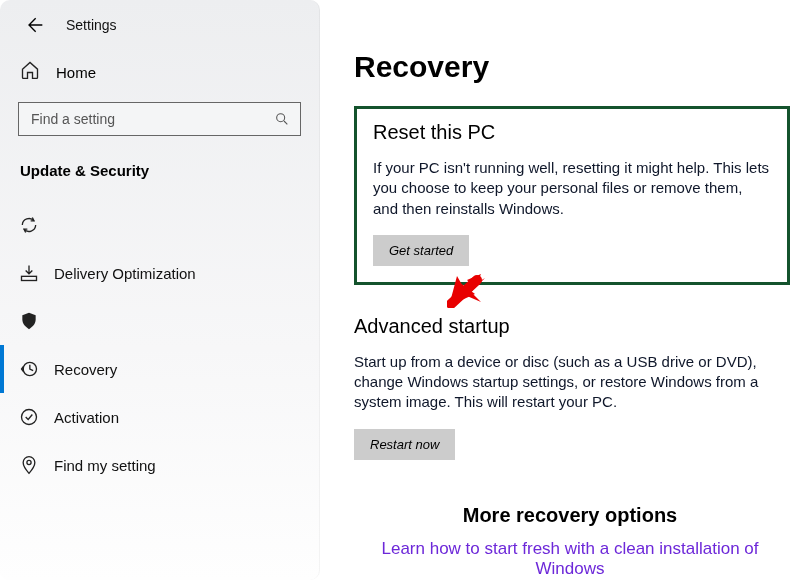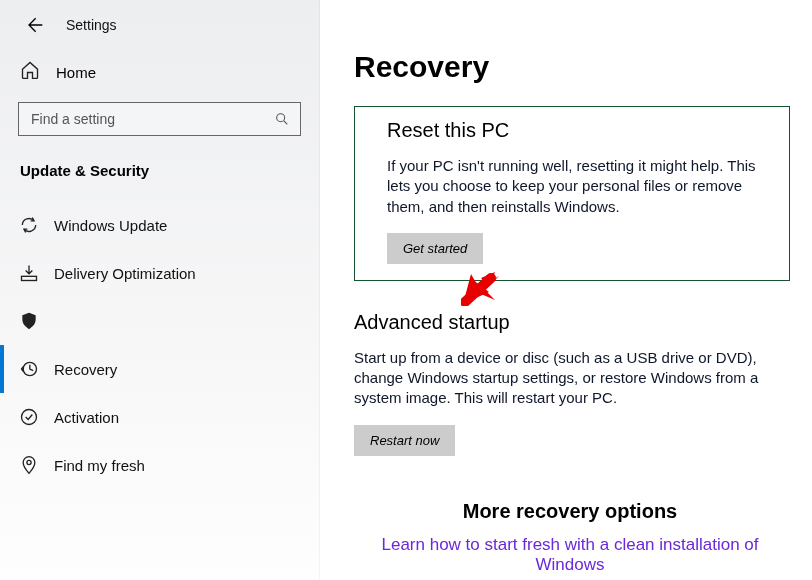--- a/index.html
+++ b/index.html
@@ -1,38 +1,38 @@
 <!DOCTYPE html>
 <html><head>
 <meta charset="utf-8">
 <style>
   * { box-sizing: border-box; font-family: "Segoe UI", Arial, sans-serif; }
   body { margin: 0; width: 812px; height: 580px; overflow: hidden; background: #fff; color: #000; }
   .app { display: flex; width: 100%; height: 100%; }
-  .sidebar { width: 320px; height: 100%; background: linear-gradient(180deg, #edeef0 0%, #f7f7f8 60%, #fefefe 100%); position: relative; border-right: 1px solid rgba(0,0,0,0.04); }
+  .sidebar { width: 320px; height: 100%; background: linear-gradient(180deg, #edeef0 0%, #f7f7f8 60%, #fefefe 100%); position: relative; border-right: 1px solid rgba(0,0,0,0.04); border-radius: 10px; }
   .top-row { height: 50px; display: flex; align-items: center; padding-left: 14px; }
   .back-btn { width: 40px; height: 40px; display: flex; align-items: center; justify-content: center; cursor: pointer; }
   .app-title { font-size: 14px; margin-left: 12px; color: #111; }
   .home-row { display: flex; align-items: center; padding: 0 20px; height: 40px; margin-top: 2px; cursor: pointer; }
   .home-row .label { margin-left: 16px; font-size: 15px; }
   .searchbox { margin: 10px 18px 0 18px; height: 34px; border: 1px solid #666; background: #f4f5f6; display: flex; align-items: center; padding: 0 10px; }
   .searchbox input { flex: 1; border: none; background: transparent; outline: none; font-size: 14px; color: #333; }
   .searchbox input::placeholder { color: #555; }
   .search-icon { width: 16px; height: 16px; stroke: #555; fill: none; }
   .section-head { font-size: 15px; font-weight: 600; padding: 26px 20px 16px; }
   .nav { margin-top: 6px; }
   .nav-item { display: flex; align-items: center; height: 48px; padding: 0 18px; cursor: pointer; position: relative; }
   .nav-item .icon { width: 22px; height: 22px; display: flex; align-items: center; justify-content: center; }
   .nav-item .icon svg { width: 20px; height: 20px; stroke: #222; fill: none; stroke-width: 1.6; }
   .nav-item .label { margin-left: 14px; font-size: 15px; color: #111; }
   .nav-item.selected::before { content: ""; position: absolute; left: 0; top: 0; bottom: 0; width: 4px; background: #0078d4; }
   .shield { fill: #222; stroke: none; }
   .main { flex: 1; padding: 50px 22px 0 34px; position: relative; }
   .page-title { font-size: 30px; font-weight: 600; margin: 0 0 22px 0; }
-  .card { border: 1px solid #14532d; padding: 12px 16px 16px 32px; margin-bottom: 30px; position: relative; }
+  .card { border: 3px solid #14532d; padding: 12px 16px 16px 16px; margin-bottom: 30px; position: relative; }
   .card-normal { padding: 0 4px 20px 0; }
   .h2 { font-size: 20px; font-weight: 400; margin: 0 0 14px 0; }
   .h2b { font-size: 20px; font-weight: 600; margin: 0 0 12px 0; }
   .body-text { font-size: 15px; color: #0f172a; line-height: 1.35; margin: 0 0 16px 0; max-width: 420px; }
   .btn { background: #ccc; border: none; padding: 8px 16px; font-size: 13px; cursor: pointer; font-style: italic; }
   .cursor-arrow { position: absolute; left: 74px; top: 33px; pointer-events: none; }
   .link { color: #6d28d9; font-size: 17px; text-decoration: none; cursor: pointer; }
 </style>
 </head>
 <body>
@@ -70,21 +70,20 @@
 
     <div class="nav">
       <div class="nav-item">
         <span class="icon">
             <svg viewBox="0 0 24 24">
               <path d="M4 12a8 8 0 0 1 14-5M20 12a8 8 0 0 1-14 5"></path>
               <polyline points="16 3 18 7 14 7"></polyline>
               <polyline points="8 21 6 17 10 17"></polyline>
             </svg>
           </span>
-        <span class="label">Windows Update</span>
       </div>
       <div class="nav-item">
         <span class="icon">
             <svg viewBox="0 0 24 24">
               <rect x="3" y="16" width="18" height="5"></rect>
               <path d="M12 3v10M8 9l4 4 4-4"></path>
             </svg>
           </span>
         <span class="label">Delivery Optimization</span>
       </div>
@@ -114,21 +113,21 @@
           </span>
         <span class="label">Activation</span>
       </div>
       <div class="nav-item">
         <span class="icon">
             <svg viewBox="0 0 24 24">
               <path d="M12 2a7 7 0 0 1 7 7c0 5-7 13-7 13S5 14 5 9a7 7 0 0 1 7-7z"></path>
               <circle cx="12" cy="9" r="2.5"></circle>
             </svg>
           </span>
-        <span class="label">Find my fresh</span>
+        <span class="label">Find my setting</span>
       </div>
     </div>
   </div>
 
   <div class="main">
     <h1 class="page-title">Recovery</h1>
 
     <div class="card">
       <h2 class="h2">Reset this PC</h2>
       <p class="body-text">If your PC isn't running well, resetting it might help. This lets you choose to keep your personal files or remove them, and then reinstalls Windows.</p>

